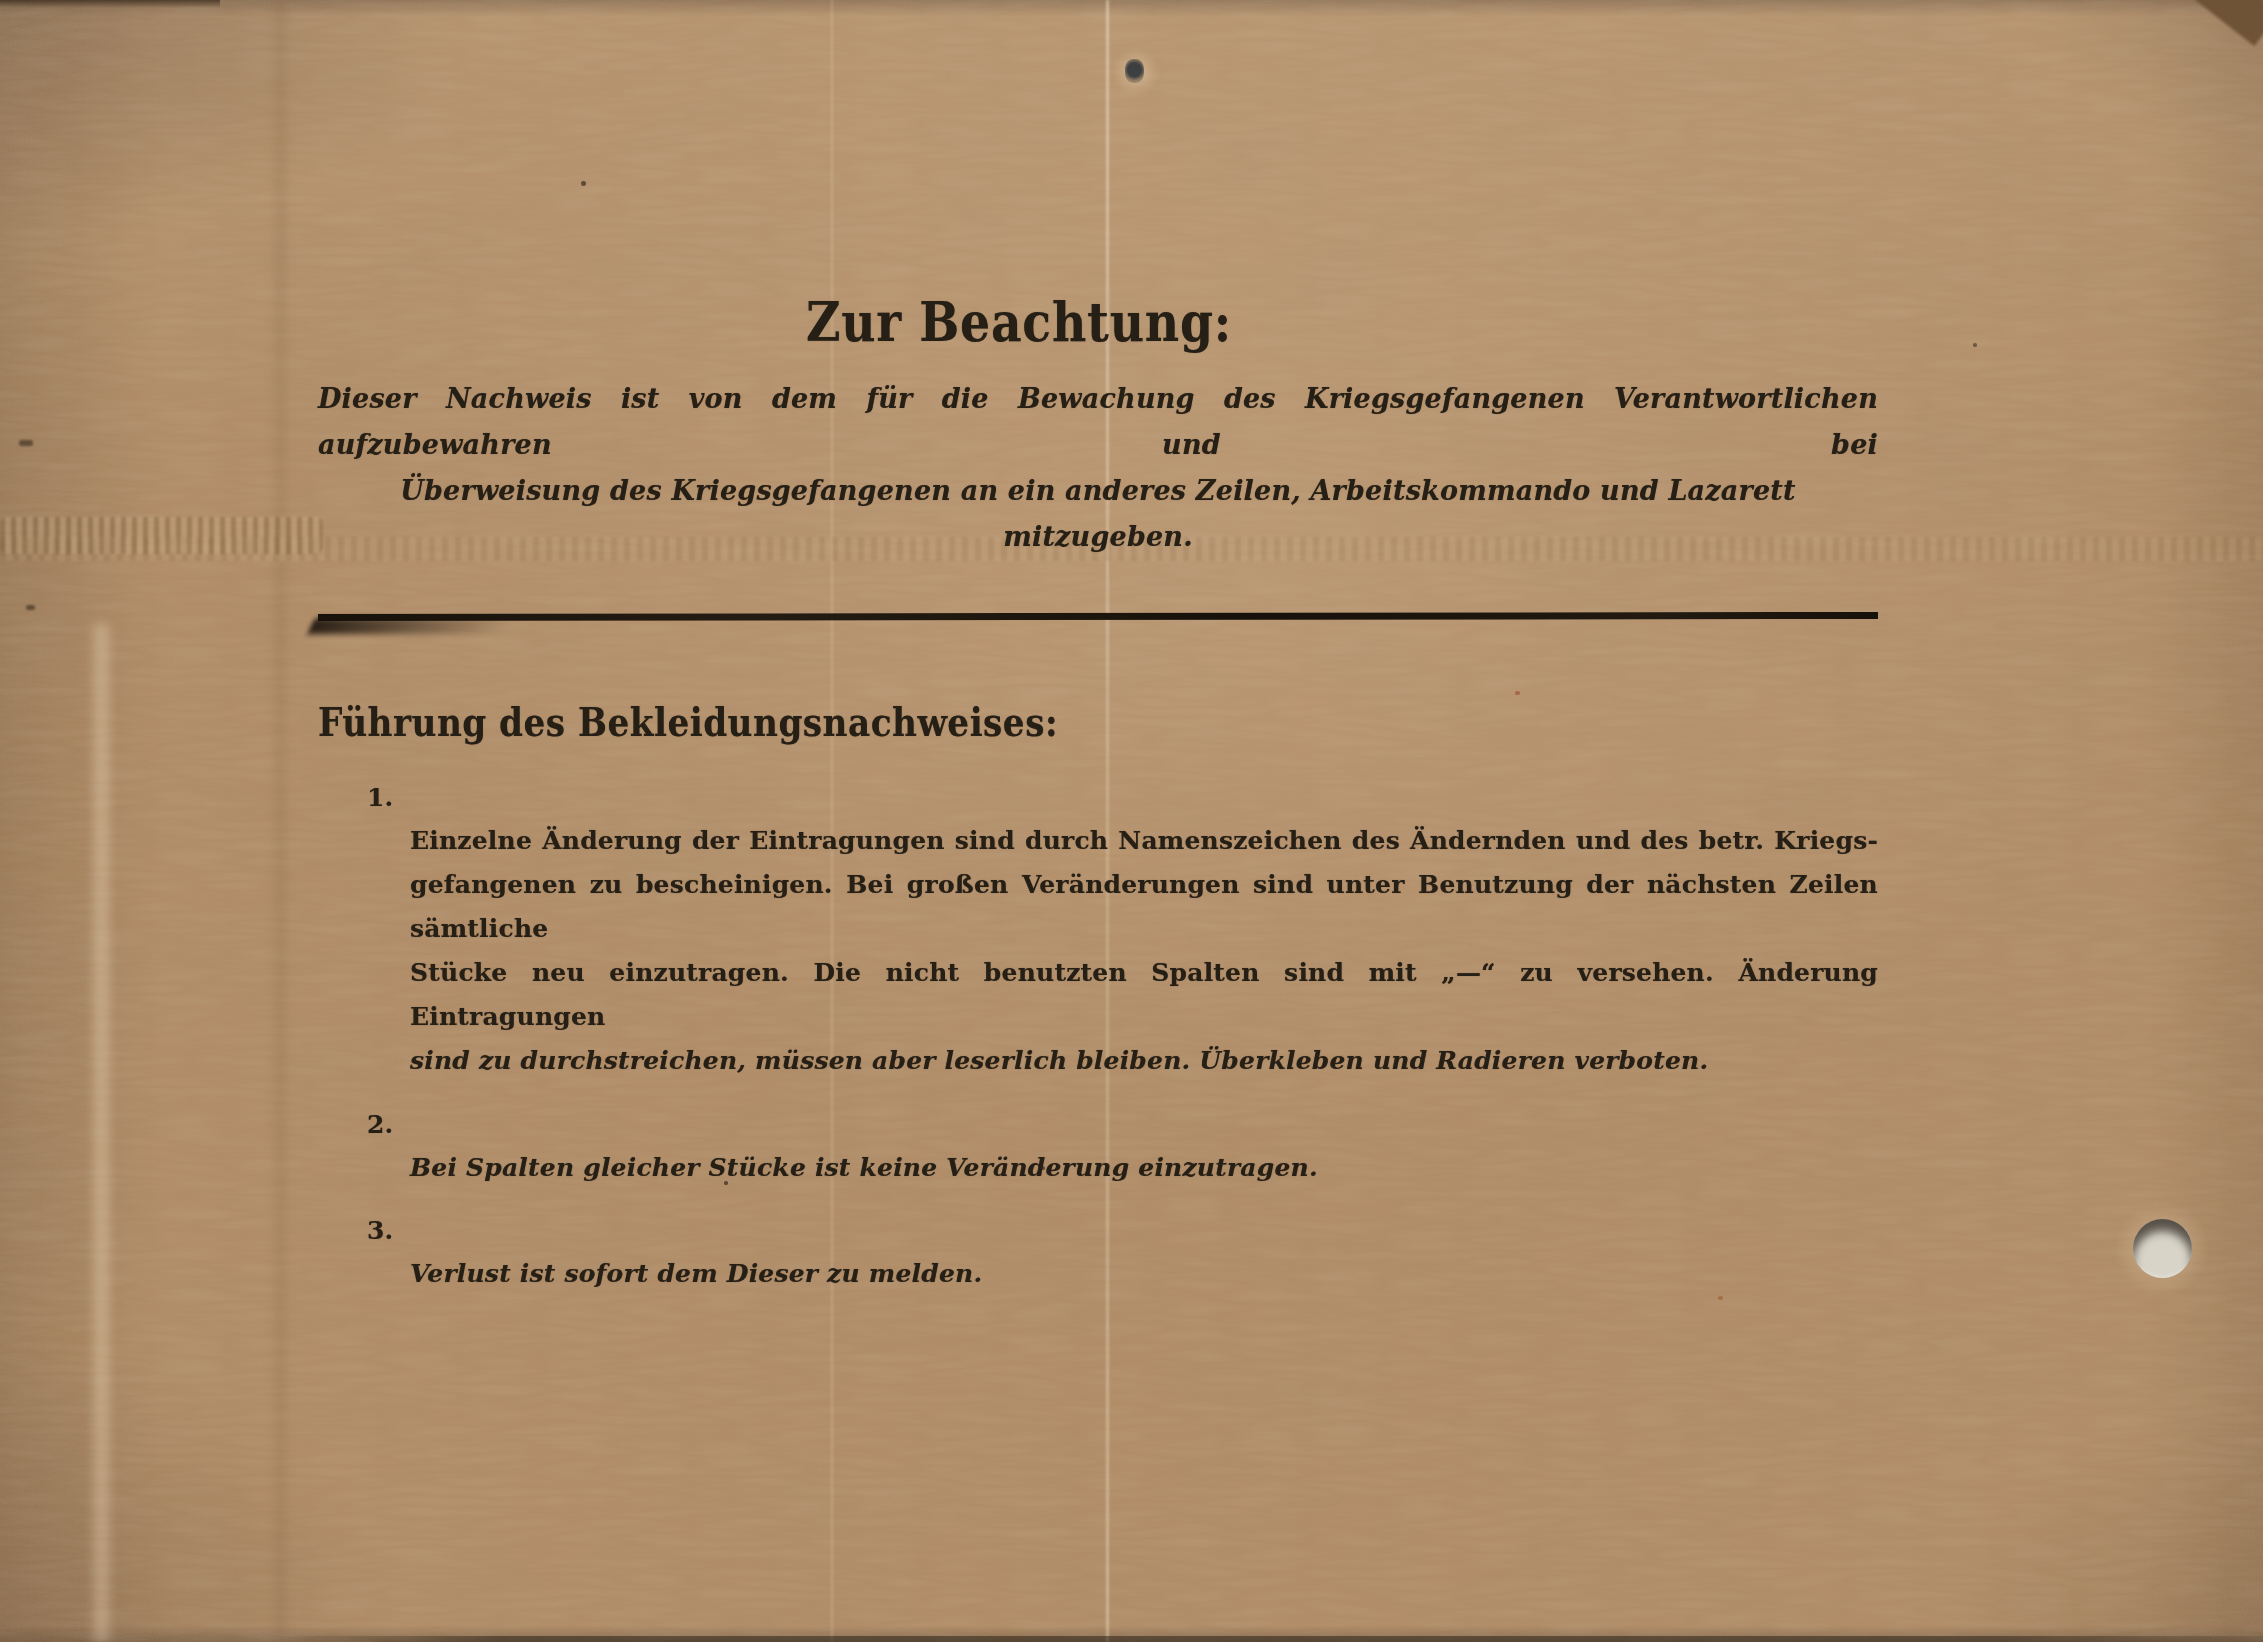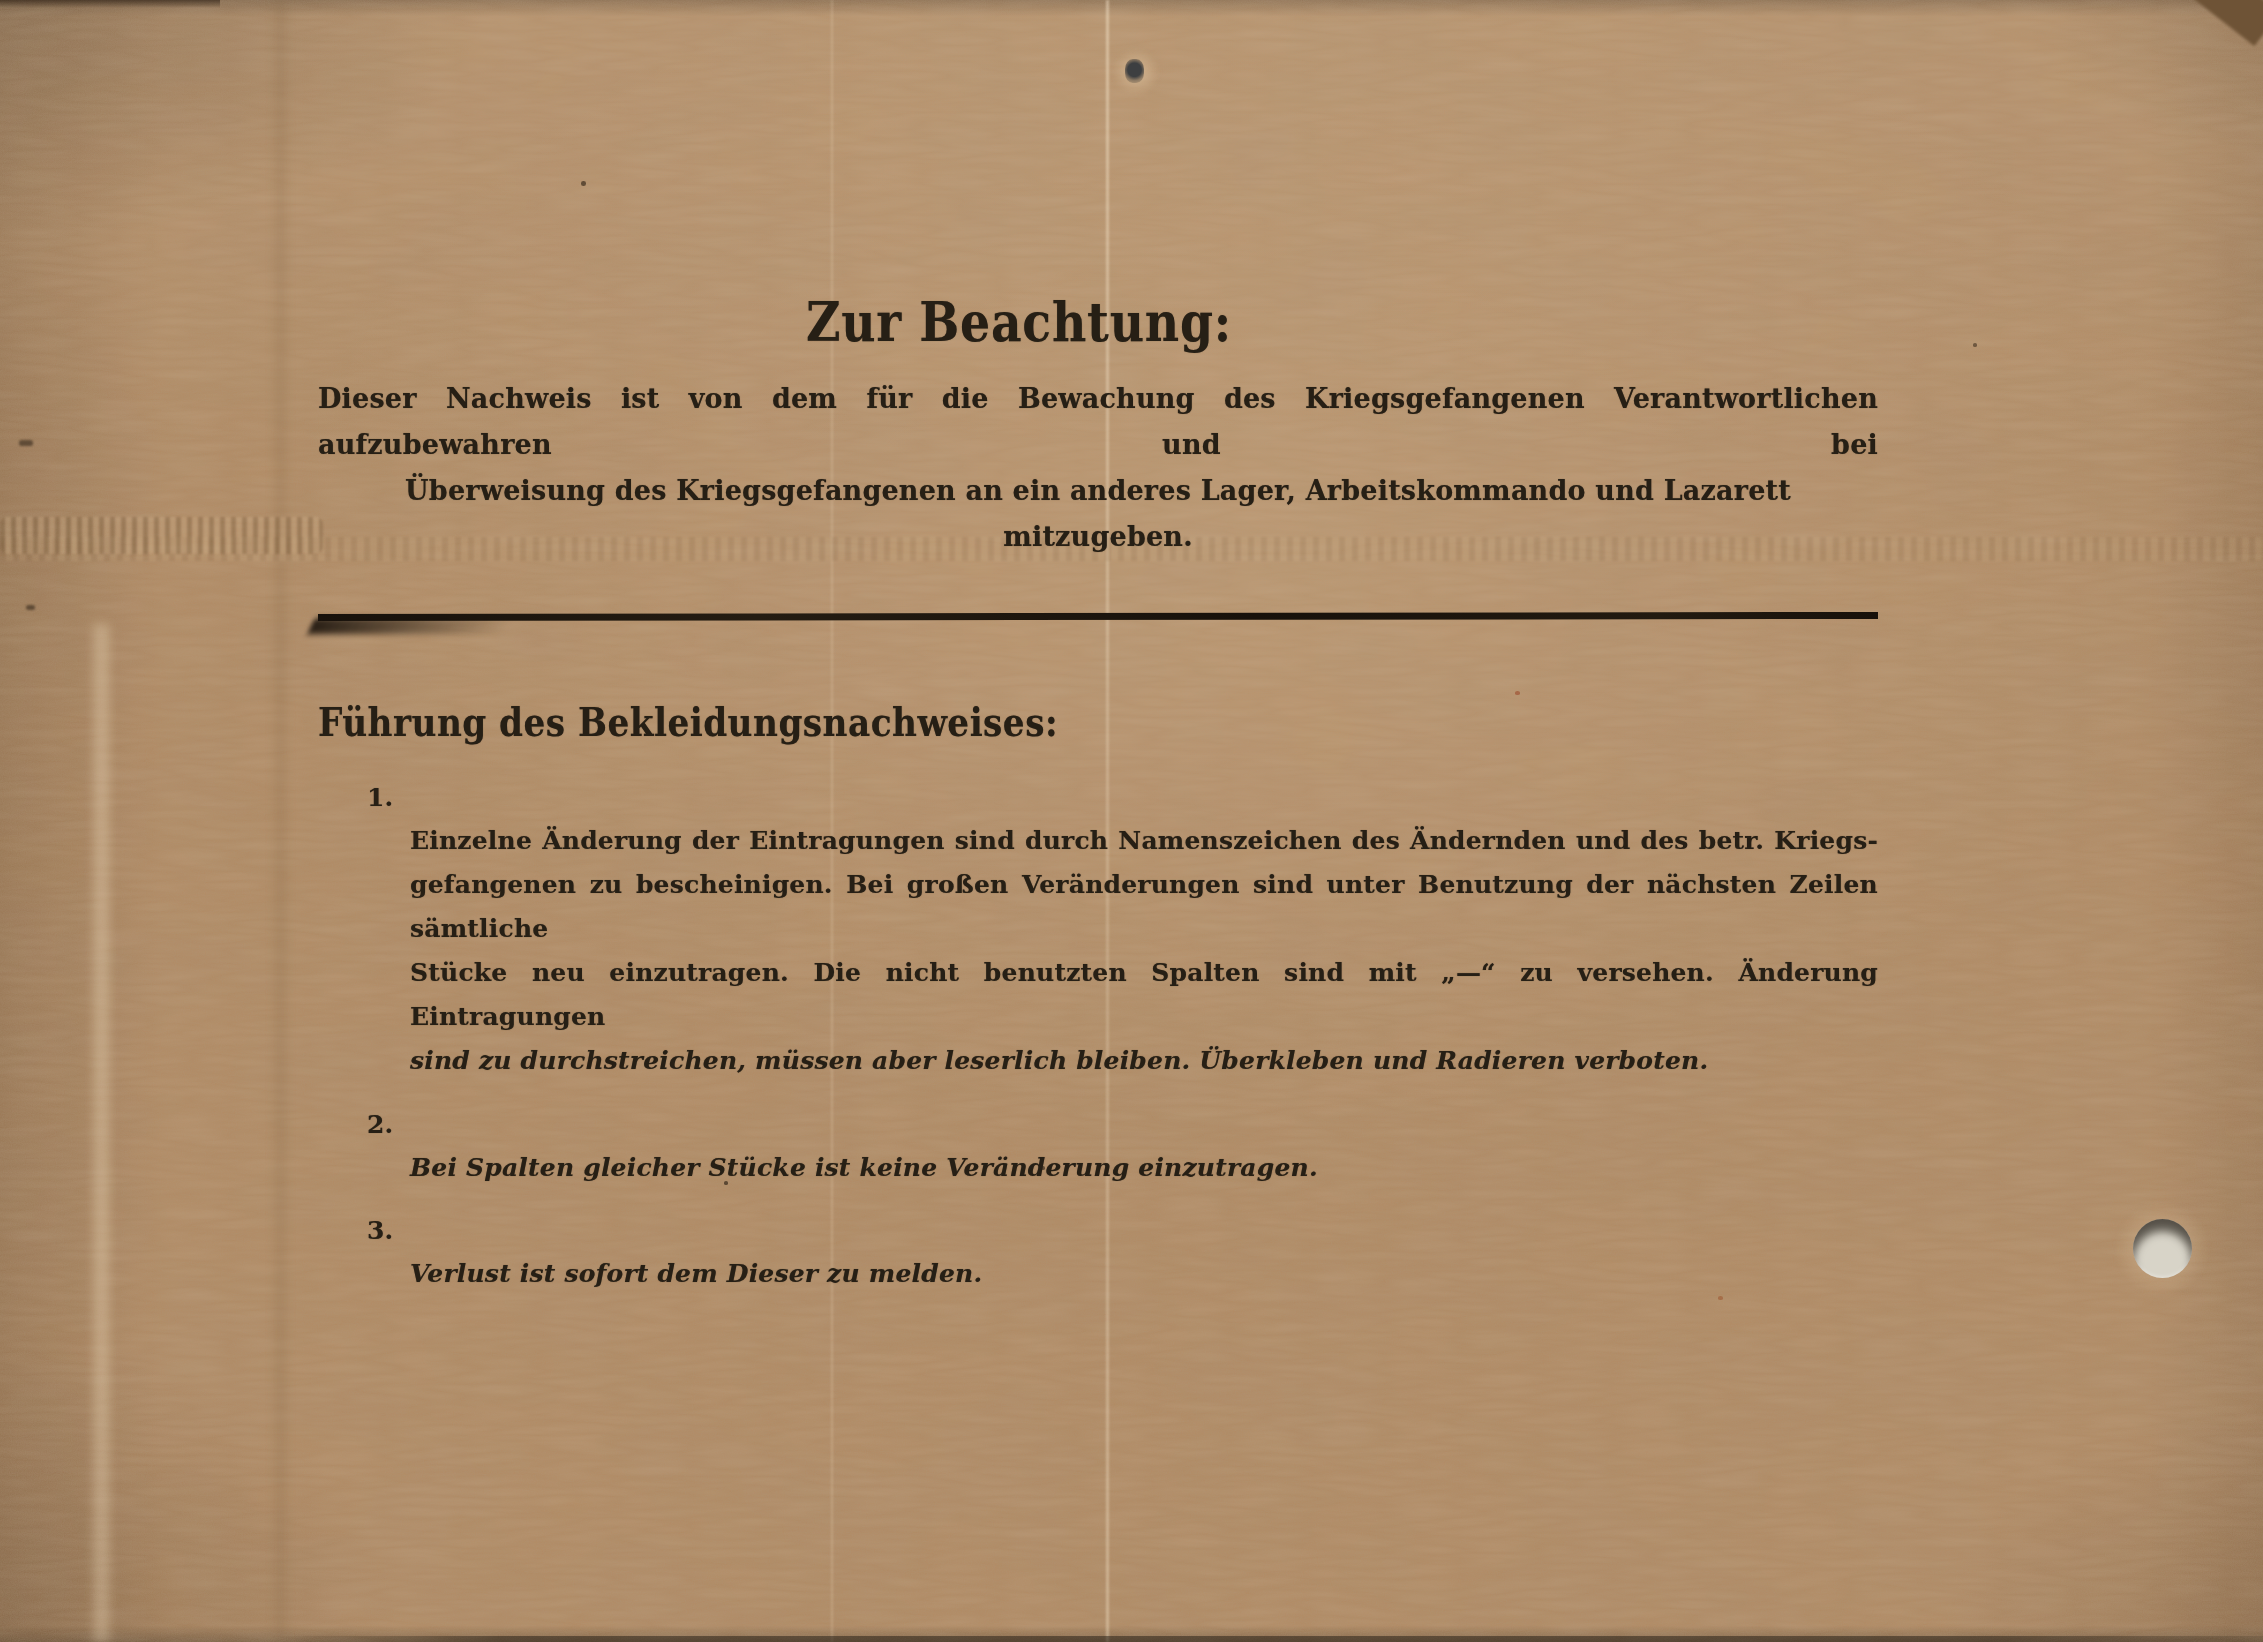--- a/index.html
+++ b/index.html
@@ -84,21 +84,21 @@
 
   
   .content { position: absolute; left: 318px; top: 293px; width: 1560px;
     color: #261f15; z-index: 5;
     text-shadow: 0 0 0.9px rgba(38,30,20,0.55); }
   .doc-title { font-size: 55px; font-weight: bold; line-height: 57px;
     text-align: center; letter-spacing: 0.9px;
     transform: scaleX(0.86); transform-origin: 50% 50%;
     position: relative; left: -79px; }
   .intro { margin-top: 26px; font-size: 27px; font-weight: bold; line-height: 46px;
-    letter-spacing: 0.2px; }
+    letter-spacing: 0.2px; font-style: italic; }
   .intro .l1 { text-align: justify; text-align-last: justify; white-space: nowrap-; }
   .intro .l2 { text-align: center; }
   .rule { margin-top: 53px; height: 7.4px; position: relative;
     background: linear-gradient(90deg, #17110b, #241c12 28%, #17110b 60%, #221a10 86%, #17110b);
     transform: rotate(-0.08deg); }
   .rule::before { content: ""; position: absolute; left: -7.4px; top: 3.7px; width: 198px; height: 15.7px;
     background: linear-gradient(90deg, rgba(26,19,12,0.9), rgba(26,19,12,0.5) 45%, rgba(26,19,12,0));
     filter: blur(2.8px); transform: skewX(-24deg); }
   .section-heading { margin-top: 78px; font-size: 39px; font-weight: bold; line-height: 48px;
     letter-spacing: 0.5px; transform: scaleX(0.88); transform-origin: 0 50%; }
@@ -161,21 +161,21 @@
   <div class="speck" style="left:1041px;top:1166px;width:3.7px;height:3.7px;background:rgba(35,25,15,0.55);"></div>
   <div class="speck" style="left:1515px;top:691px;width:4.6px;height:3.7px;background:rgba(150,60,30,0.5);"></div>
   <div class="speck" style="left:1718px;top:1296px;width:4.6px;height:3.7px;background:rgba(150,70,30,0.45);"></div>
   <div class="speck" style="left:1973px;top:343px;width:3.7px;height:3.7px;background:rgba(40,28,16,0.5);"></div>
 
   <div class="content">
     <div class="doc-title">Zur Beachtung:</div>
 
     <div class="intro">
       <div class="l1">Dieser Nachweis ist von dem für die Bewachung des Kriegsgefangenen Verantwortlichen aufzubewahren und bei</div>
-      <div class="l2">Überweisung des Kriegsgefangenen an ein anderes Lager, Arbeitskommando und Lazarett mitzugeben.</div>
+      <div class="l2">Überweisung des Kriegsgefangenen an ein anderes Zeilen, Arbeitskommando und Lazarett mitzugeben.</div>
     </div>
 
     <div class="rule"></div>
 
     <div class="section-heading">Führung des Bekleidungsnachweises:</div>
 
     <div class="list">
       <div class="item">
         <div class="item-num">1.</div>
         <div class="item-text">

